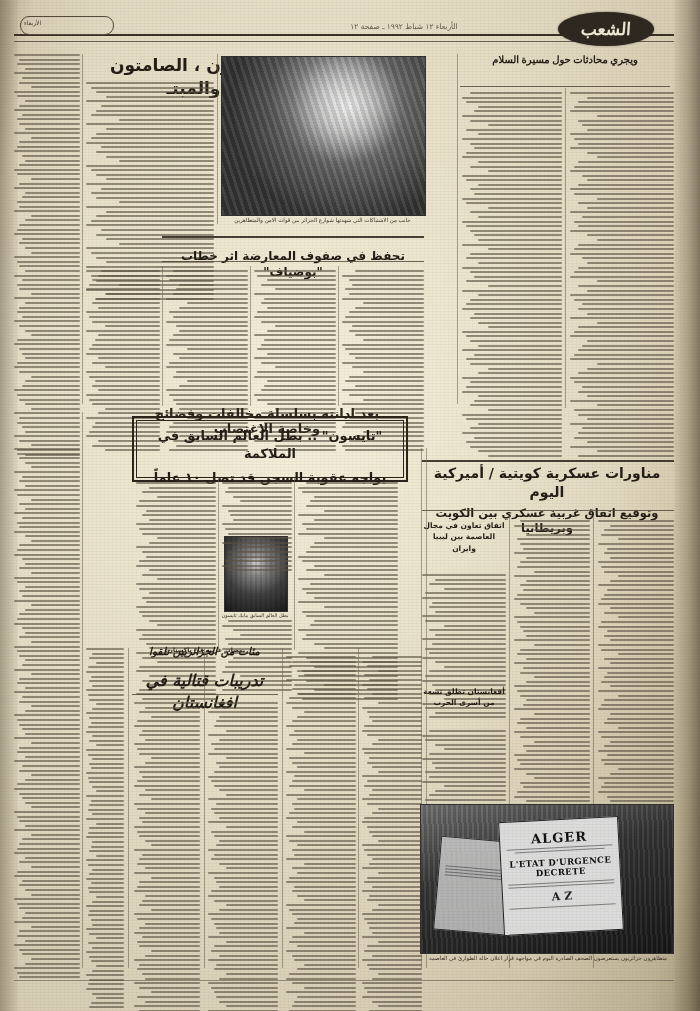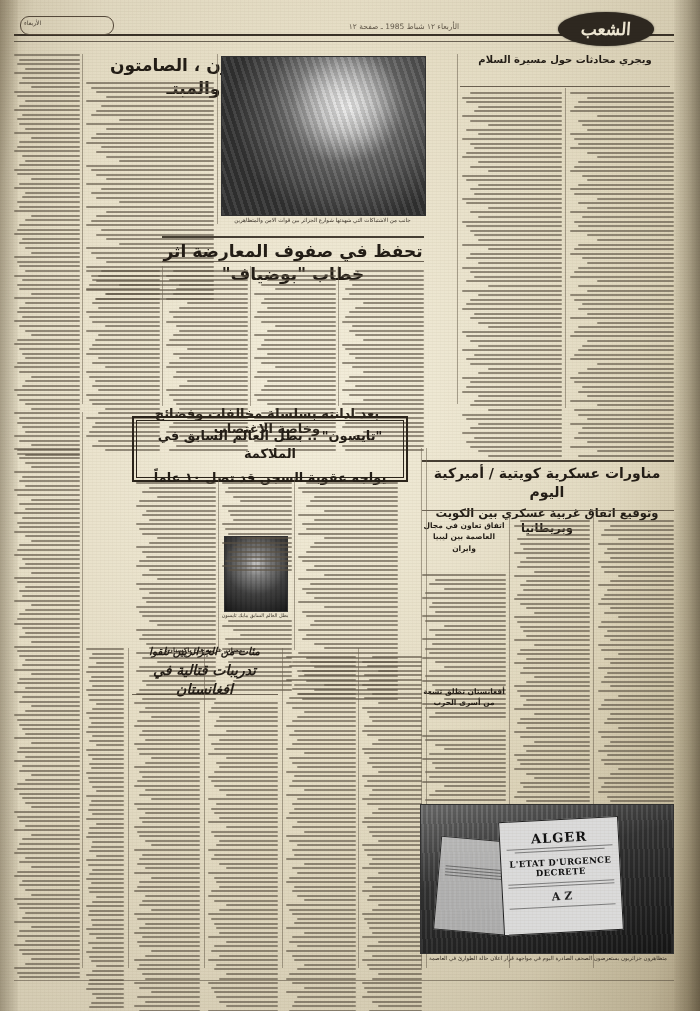--- a/index.html
+++ b/index.html
@@ -119,25 +119,25 @@
       <div class="rule" style="left:0;top:26px;width:660px;height:1.5px;"></div>
       <div class="rule" style="left:0;top:33px;width:660px;height:1px;opacity:.7"></div>
 
       <div class="logo-oval">
         <span>الشعب</span>
       </div>
 
       <div class="pagebox"></div>
       <div style="position:absolute;left:10px;top:11px;font-size:6px;color:#4a4034;">الأربعاء</div>
 
-      <div class="dateline">الأربعاء ١٢ شباط 1985 ـ صفحة ١٢</div>
+      <div class="dateline">الأربعاء ١٢ شباط ١٩٩٢ ـ صفحة ١٢</div>
     </div>
 
     <div style="position:absolute;right:0;top:42px;width:218px;">
-      <div class="hl" style="font-size:10px;margin-top:3px;">ويجري محادثات حول مسيرة السلام</div>
+      <div class="hl" style="font-size:10px;margin-top:3px;font-family:Liberation Serif, serif;">ويجري محادثات حول مسيرة السلام</div>
       <div class="hrule" style="left:4px;right:4px;top:36px;width:210px;"></div>
     </div>
 
     <div style="position:absolute;left:72px;top:46px;width:215px;">
       <div class="hl" style="font-size:17px;letter-spacing:2px;">العاملون ، الصامتون والمبتـ</div>
     </div>
 
     <div class="photo" style="left:207px;top:48px;width:203px;height:158px;">
       <div class="ph-in" style="
         background:
@@ -461,21 +461,21 @@
         <div class="ln s5"></div>
     </div>
 
     <div class="col-rule" style="left:68px;top:46px;height:350px;"></div>
     <div class="col-rule" style="left:203px;top:46px;height:170px;"></div>
     <div class="col-rule" style="right:108px;top:80px;height:320px;"></div>
     <div class="col-rule" style="right:216px;top:46px;height:350px;"></div>
 
     <div class="hrule thick" style="left:148px;top:228px;width:262px;"></div>
     <div style="position:absolute;left:148px;top:232px;width:262px;">
-      <div class="hl" style="font-size:17px;letter-spacing:1px;">تحفظ في صفوف المعارضة اثر خطاب "بوضياف"</div>
+      <div class="hl" style="font-size:12px;letter-spacing:1px;margin-top:8px;">تحفظ في صفوف المعارضة اثر خطاب "بوضياف"</div>
     </div>
     <div class="hrule" style="left:148px;top:253px;width:262px;"></div>
 
     <div class="txt" style="left:72px;top:262px;width:74px;">
       <div class="ln s1"></div>
         <div class="ln s3"></div>
         <div class="ln s2"></div>
         <div class="ln s4"></div>
       <div class="ln s1"></div>
         <div class="ln s5"></div>
@@ -1071,21 +1071,21 @@
         <div class="ln s1"></div>
     </div>
 
     <div class="col-rule" style="right:80px;top:508px;height:452px;"></div>
     <div class="col-rule" style="right:164px;top:508px;height:452px;"></div>
     <div class="col-rule" style="right:252px;top:440px;height:520px;"></div>
 
     <div class="kicker" style="position:absolute;left:120px;top:638px;width:140px;font-size:6px;">مصادر غربية في باكستان:</div>
     <div style="position:absolute;left:118px;top:636px;width:145px;font-style:italic;">
       <div class="hl" style="font-size:10.5px;">مئات من الجزائريين تلقوا</div>
-      <div class="hl" style="font-size:14px;margin-top:3px;">تدريبات قتالية في افغانستان</div>
+      <div class="hl" style="font-size:16px;margin-top:12px;">تدريبات قتالية في افغانستان</div>
     </div>
     <div class="hrule" style="left:118px;top:686px;width:146px;"></div>
 
     <div class="txt" style="left:120px;top:694px;width:66px;">
       <div class="ln s1"></div>
         <div class="ln s3"></div>
         <div class="ln s2"></div>
         <div class="ln s5"></div>
       <div class="ln s4"></div>
         <div class="ln s1"></div>

